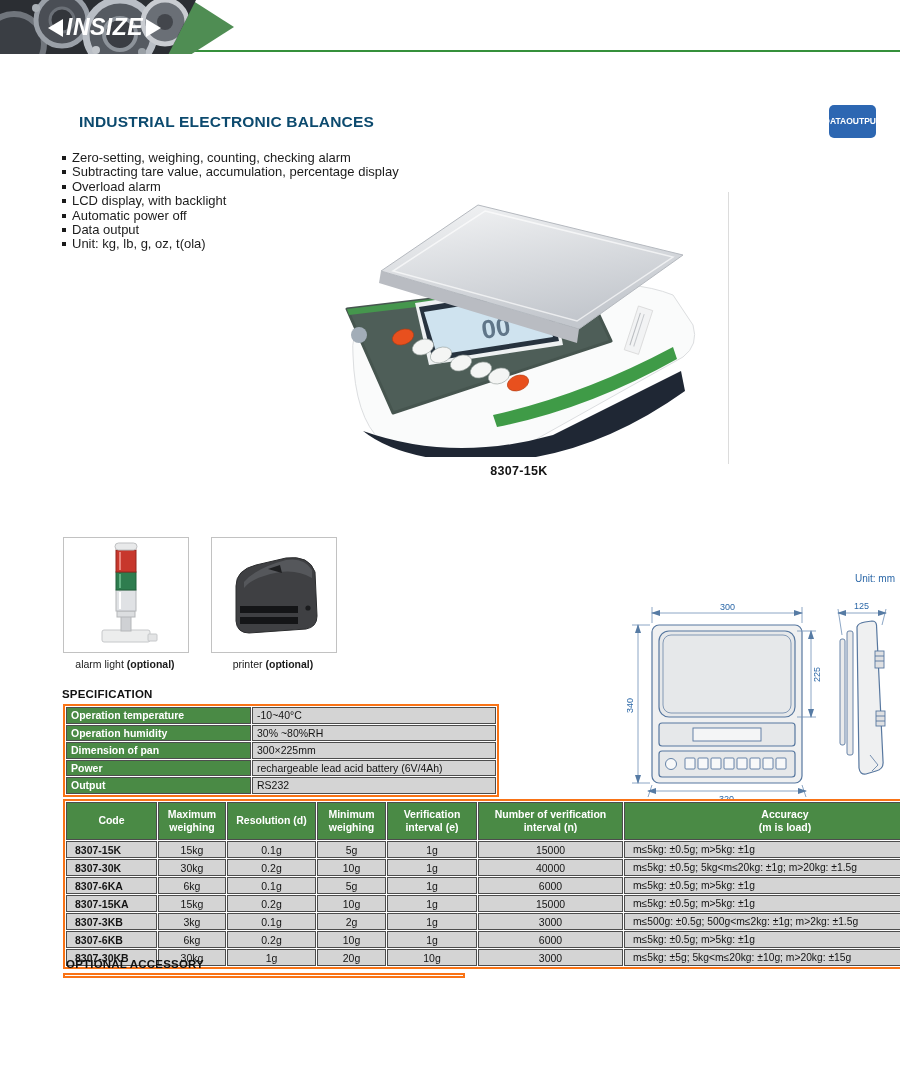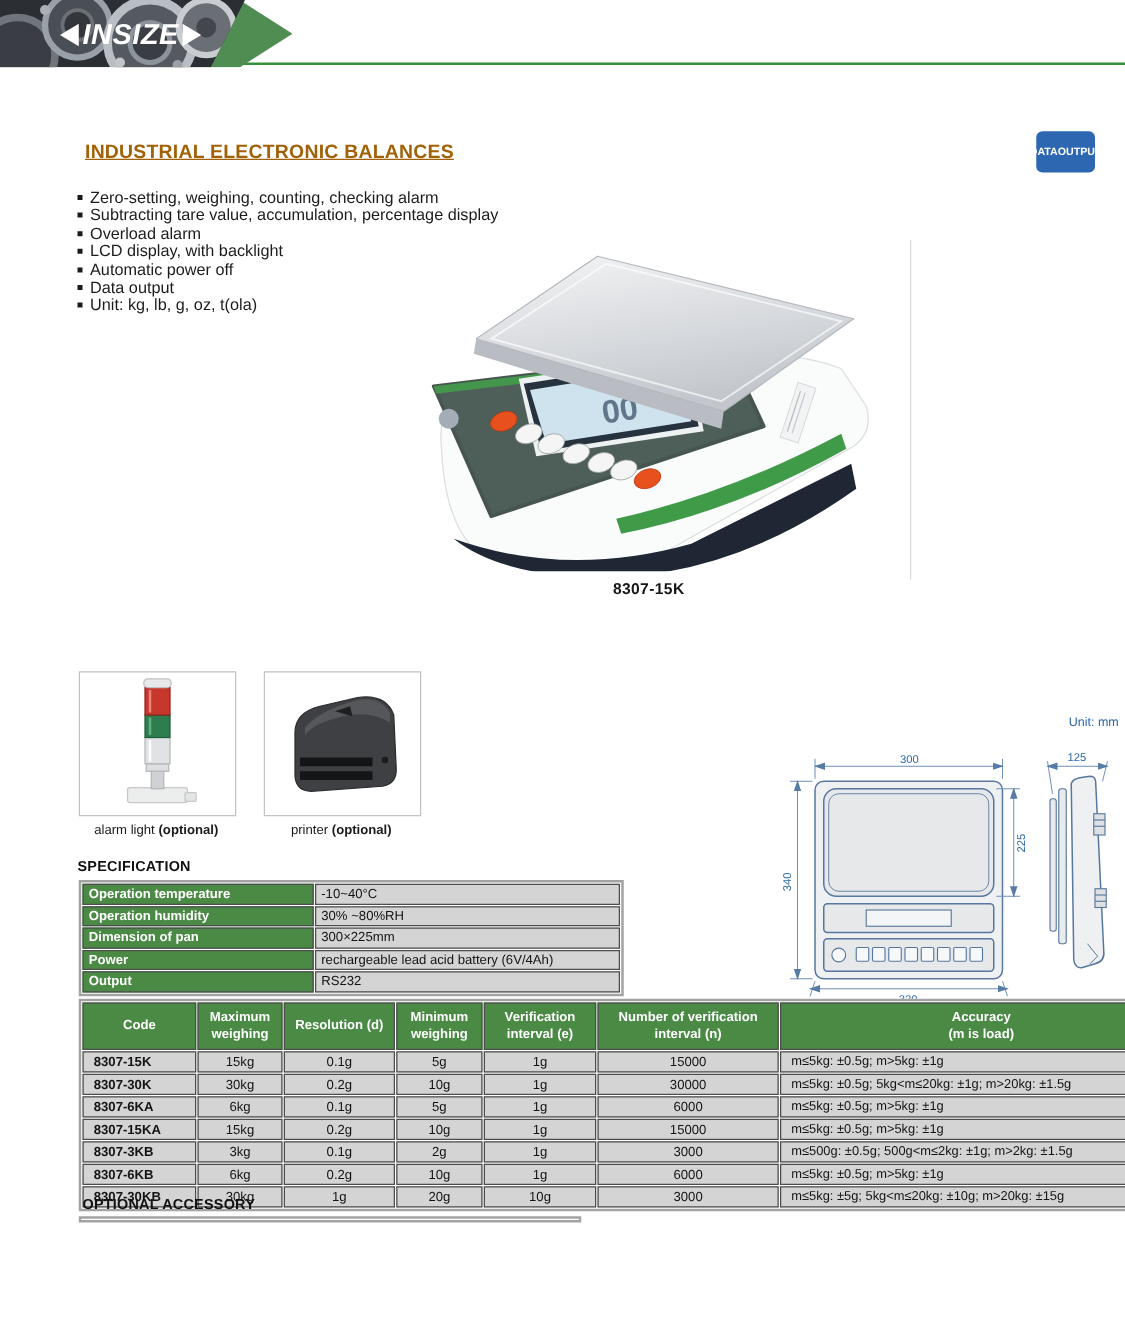--- a/index.html
+++ b/index.html
@@ -11,21 +11,21 @@
   .header-line{position:absolute;left:0;top:50px;width:900px;height:2px;background:#35903b;}
   .header-chevron{position:absolute;left:140px;top:0;width:94px;height:54px;background:#4f8d53;
         clip-path:polygon(0 0,55% 0,100% 50%,55% 100%,0 100%);}
   .header-photo{position:absolute;left:0;top:0;clip-path:polygon(0 0,100% 0,86% 100%,0 100%);}
   .logo{position:absolute;left:48px;top:14px;display:flex;align-items:center;gap:3px;}
   .arr-l{width:0;height:0;border-top:9px solid transparent;border-bottom:9px solid transparent;border-right:15px solid #fff;}
   .arr-r{width:0;height:0;border-top:9px solid transparent;border-bottom:9px solid transparent;border-left:15px solid #fff;}
   .logo-text{color:#fff;font-size:23px;font-weight:900;font-style:italic;letter-spacing:.5px;}
 
   
-  .title{position:absolute;left:68px;top:103px;font-size:15.5px;font-weight:bold;letter-spacing:.2px;color:#a16207;text-decoration:underline;}
+  .title{position:absolute;left:79px;top:103px;font-size:15.5px;font-weight:bold;letter-spacing:.2px;color:#0c4a6e;}
   .badge{position:absolute;left:829px;top:105px;width:47px;height:33px;background:#2d67b2;border-radius:5px;
          color:#fff;font-size:8.5px;font-weight:bold;display:flex;flex-direction:row;
          align-items:center;justify-content:center;line-height:1.4;text-align:center;}
 
   
   .features{position:absolute;left:62px;top:151px;margin:0;padding:0;list-style:none;}
   .features li{font-size:13px;line-height:14.4px;color:#1c1c1c;white-space:nowrap;}
   .bullet{display:inline-block;width:4px;height:4px;background:#1a1a1a;margin-right:6px;vertical-align:2px;}
 
   
@@ -47,21 +47,21 @@
               font-size:10px;color:#2c68a8;}
   .tech-svg{position:absolute;left:618px;top:565px;}
   .dim-text{fill:#2c68a8;font-size:9px;font-family:"Liberation Sans",sans-serif;}
 
   
   .sec-heading{position:absolute;font-size:11.5px;font-weight:bold;letter-spacing:.2px;color:#111;margin:0;}
   .spec-heading{left:62px;top:688px;}
   .acc-heading{left:66px;top:958px;}
 
   table.cat{position:absolute;border-collapse:separate;border-spacing:1.5px;
-            background:#fff;border:2px solid #a3a3a3;table-layout:fixed;}
+            background:#fff;border:2px solid #f97316;table-layout:fixed;}
   table.cat th,table.cat td{border:1px solid #4d4d4d;font-size:10.5px;padding:1px 4px;}
   th.gcell{background:#4a8a45;color:#fff;text-align:left;font-weight:bold;padding-left:8px;font-size:11px;}
   td.vcell{background:#d4d4d4;color:#141414;text-align:left;padding-left:9px;font-size:11px;margin-top:10px;}
 
   .spec-table{left:63px;top:704px;width:436px;}
   .spec-table th,.spec-table td{height:12.5px;}
 
   .main-table{left:63px;top:799px;width:832px;}
   .main-table thead th{background:#4a8a45;color:#fff;font-weight:bold;text-align:center;
                        height:34px;white-space:pre-line;line-height:1.25;padding:1px 2px;}
@@ -322,21 +322,21 @@
           <td class="c4">1g</td>
           <td class="c5">15000</td>
           <td class="c6">m≤5kg: ±0.5g; m&gt;5kg: ±1g</td>
         </tr>
         <tr>
           <td class="c0">8307-30K</td>
           <td class="c1">30kg</td>
           <td class="c2">0.2g</td>
           <td class="c3">10g</td>
           <td class="c4">1g</td>
-          <td class="c5">30000</td>
+          <td class="c5">40000</td>
           <td class="c6">m≤5kg: ±0.5g; 5kg&lt;m≤20kg: ±1g; m&gt;20kg: ±1.5g</td>
         </tr>
         <tr>
           <td class="c0">8307-6KA</td>
           <td class="c1">6kg</td>
           <td class="c2">0.1g</td>
           <td class="c3">5g</td>
           <td class="c4">1g</td>
           <td class="c5">6000</td>
           <td class="c6">m≤5kg: ±0.5g; m&gt;5kg: ±1g</td>

